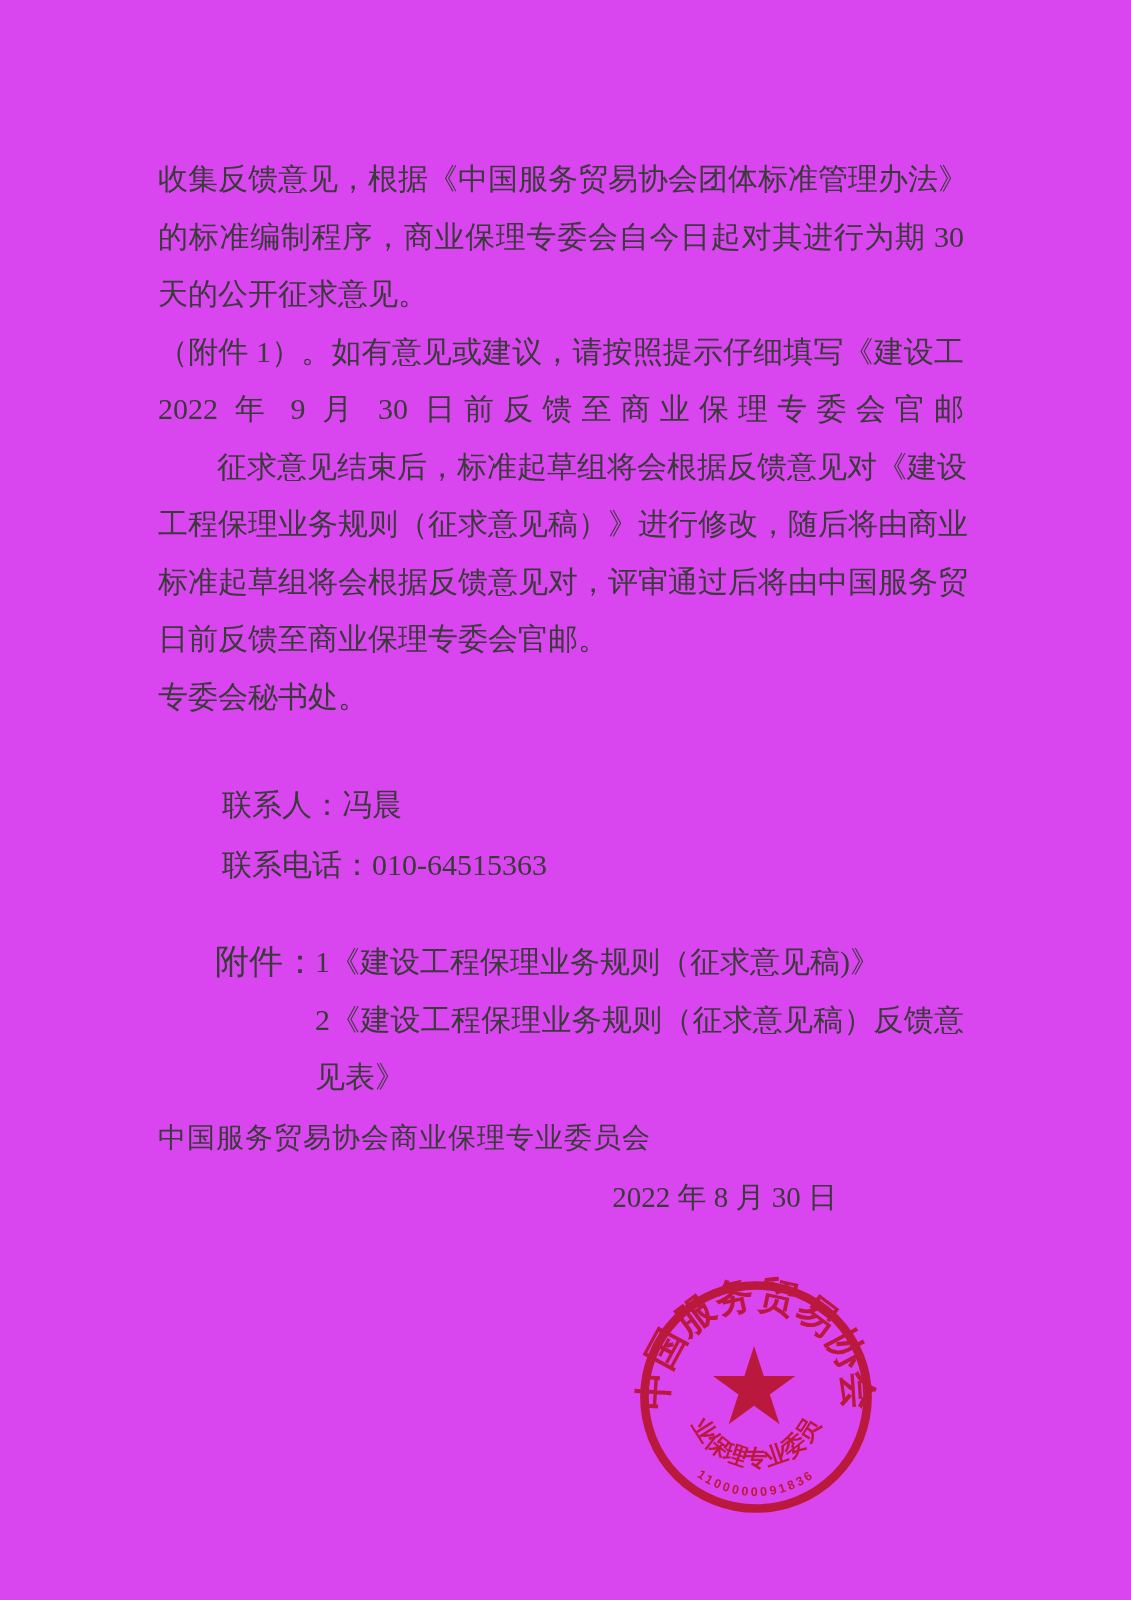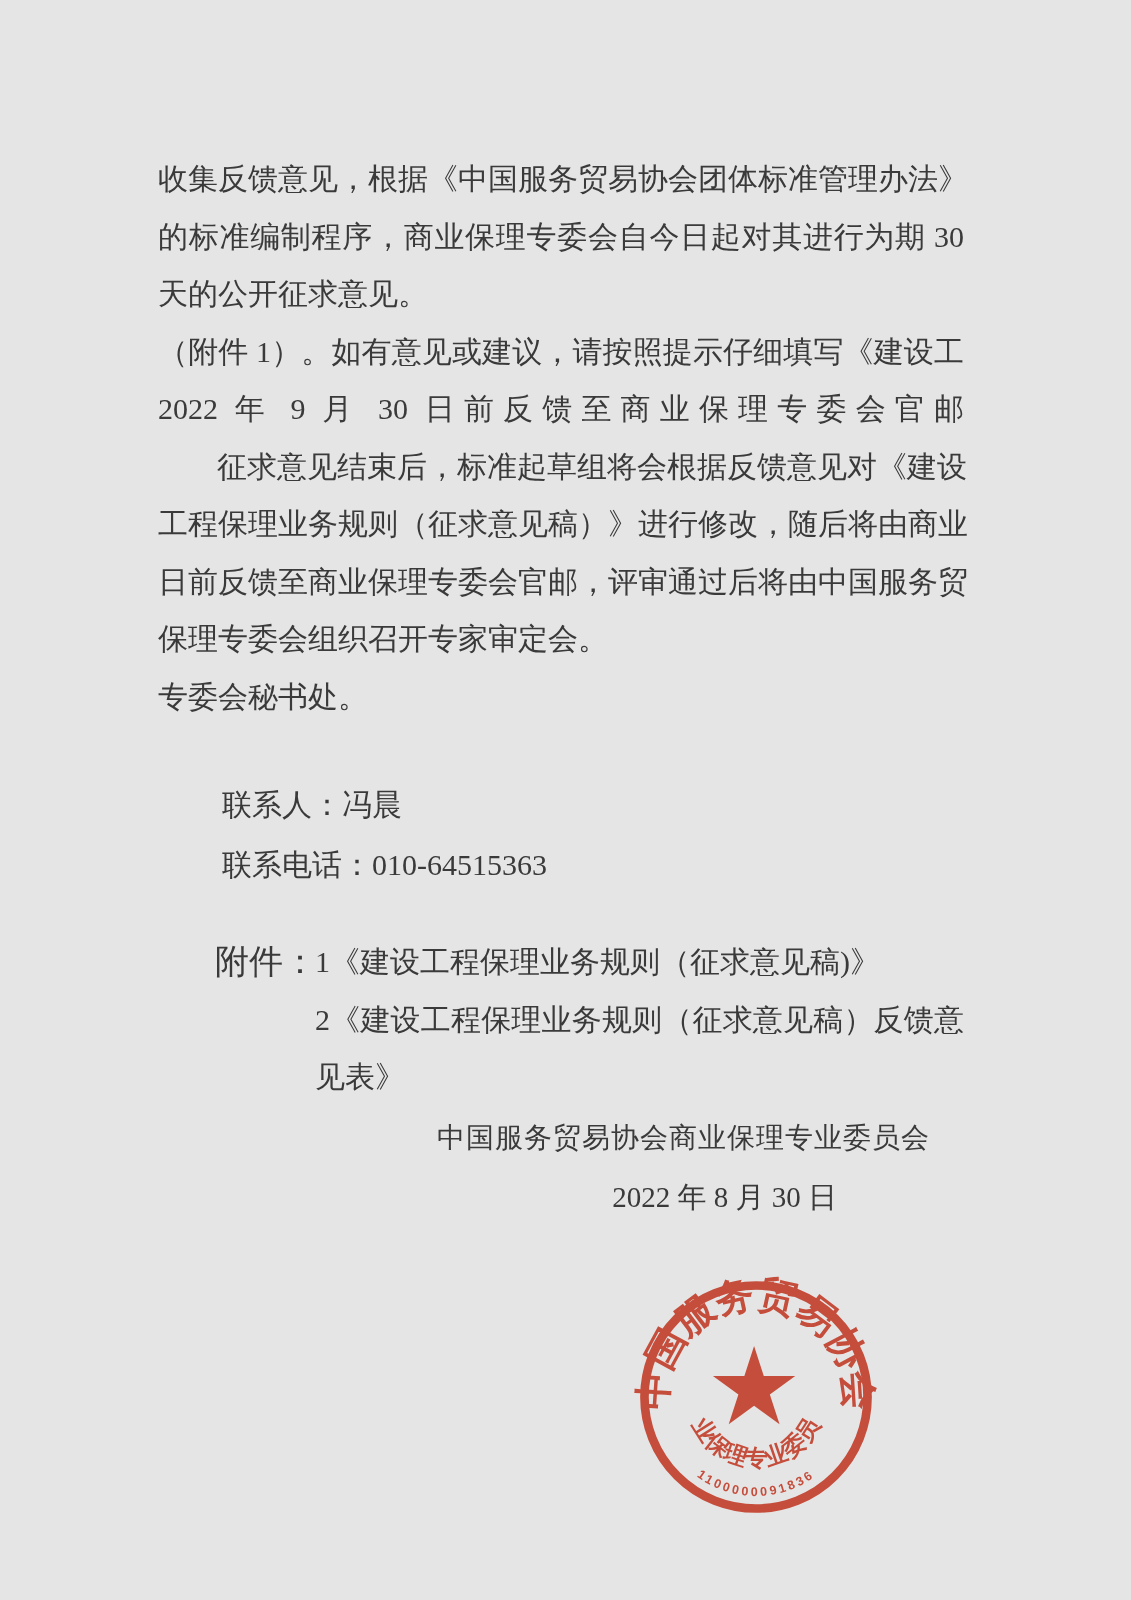--- a/index.html
+++ b/index.html
@@ -1,19 +1,19 @@
 <!DOCTYPE html>
 <html><head>
 <meta charset="utf-8">
 <style>
   html,body{margin:0;padding:0;}
   .page{
     position:relative;
     width:1131px;height:1600px;
-    background:#e5e5e5;
+    background:#d946ef;
     font-family:"Liberation Serif","DejaVu Serif",serif;
     color:#3a3a3a;
     overflow:hidden;
   }
   .content{
     position:absolute;left:158px;top:150px;width:806px;
   }
   .par{margin:0;}
   .line{
     font-size:30px;
@@ -28,21 +28,21 @@
   .contact .line{line-height:60px;text-align-last:left;padding-left:64px;white-space:nowrap;}
   .attachments{margin-top:38px;display:flex;}
   .att-label{
     flex:none;width:100px;padding-left:57px;
     font-size:34px;line-height:57.5px;white-space:nowrap;
   }
   .att-items{flex:1;}
   .signature{margin-top:3px;}
   .sig-org{
     font-size:28px;line-height:57.5px;
-    text-align:right;padding-right:34px;
+    text-align:left;padding-right:34px;
     letter-spacing:1px;white-space:nowrap;
   }
   .sig-date{
     font-size:29px;line-height:63px;
     text-align:right;padding-right:127px;
     white-space:nowrap;
   }
   .seal{
     position:absolute;
     left:631px;top:1272px;
@@ -69,22 +69,22 @@
     </div>
 
     <div class="par">
       <div class="line">（附件 1）。如有意见或建议，请按照提示仔细填写《建设工</div>
       <div class="line">2022 年 9 月 30 日前反馈至商业保理专委会官邮</div>
     </div>
 
     <div class="par">
       <div class="line indent">征求意见结束后，标准起草组将会根据反馈意见对《建设</div>
       <div class="line">工程保理业务规则（征求意见稿）》进行修改，随后将由商业</div>
-      <div class="line">日前反馈至商业保理专委会官邮，评审通过后将由中国服务贸</div>
-      <div class="line last">保理专委会组织召开专家审定会。</div>
+      <div class="line">标准起草组将会根据反馈意见对，评审通过后将由中国服务贸</div>
+      <div class="line last">日前反馈至商业保理专委会官邮。</div>
     </div>
 
     <div class="par">
       <div class="line last">专委会秘书处。</div>
     </div>
 
     <div class="contact">
       <div class="line">联系人：冯晨</div>
       <div class="line">联系电话：010-64515363</div>
     </div>

